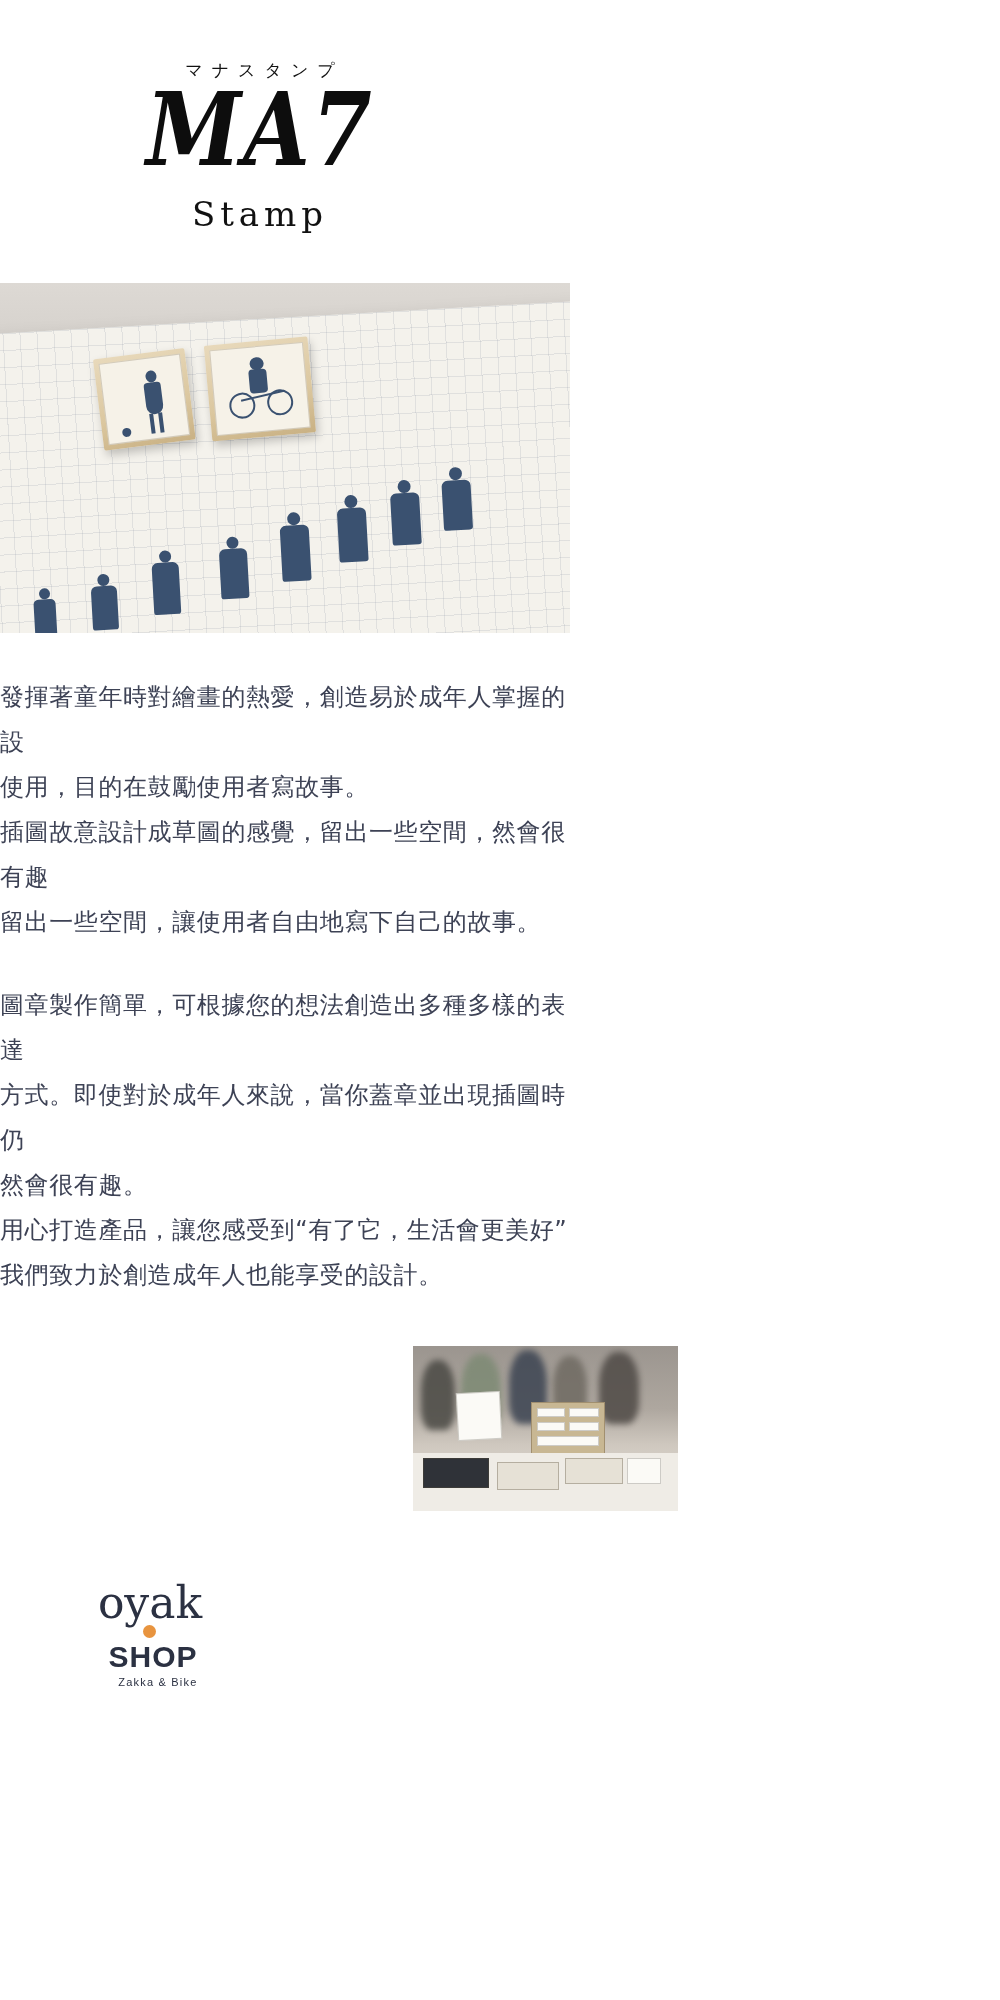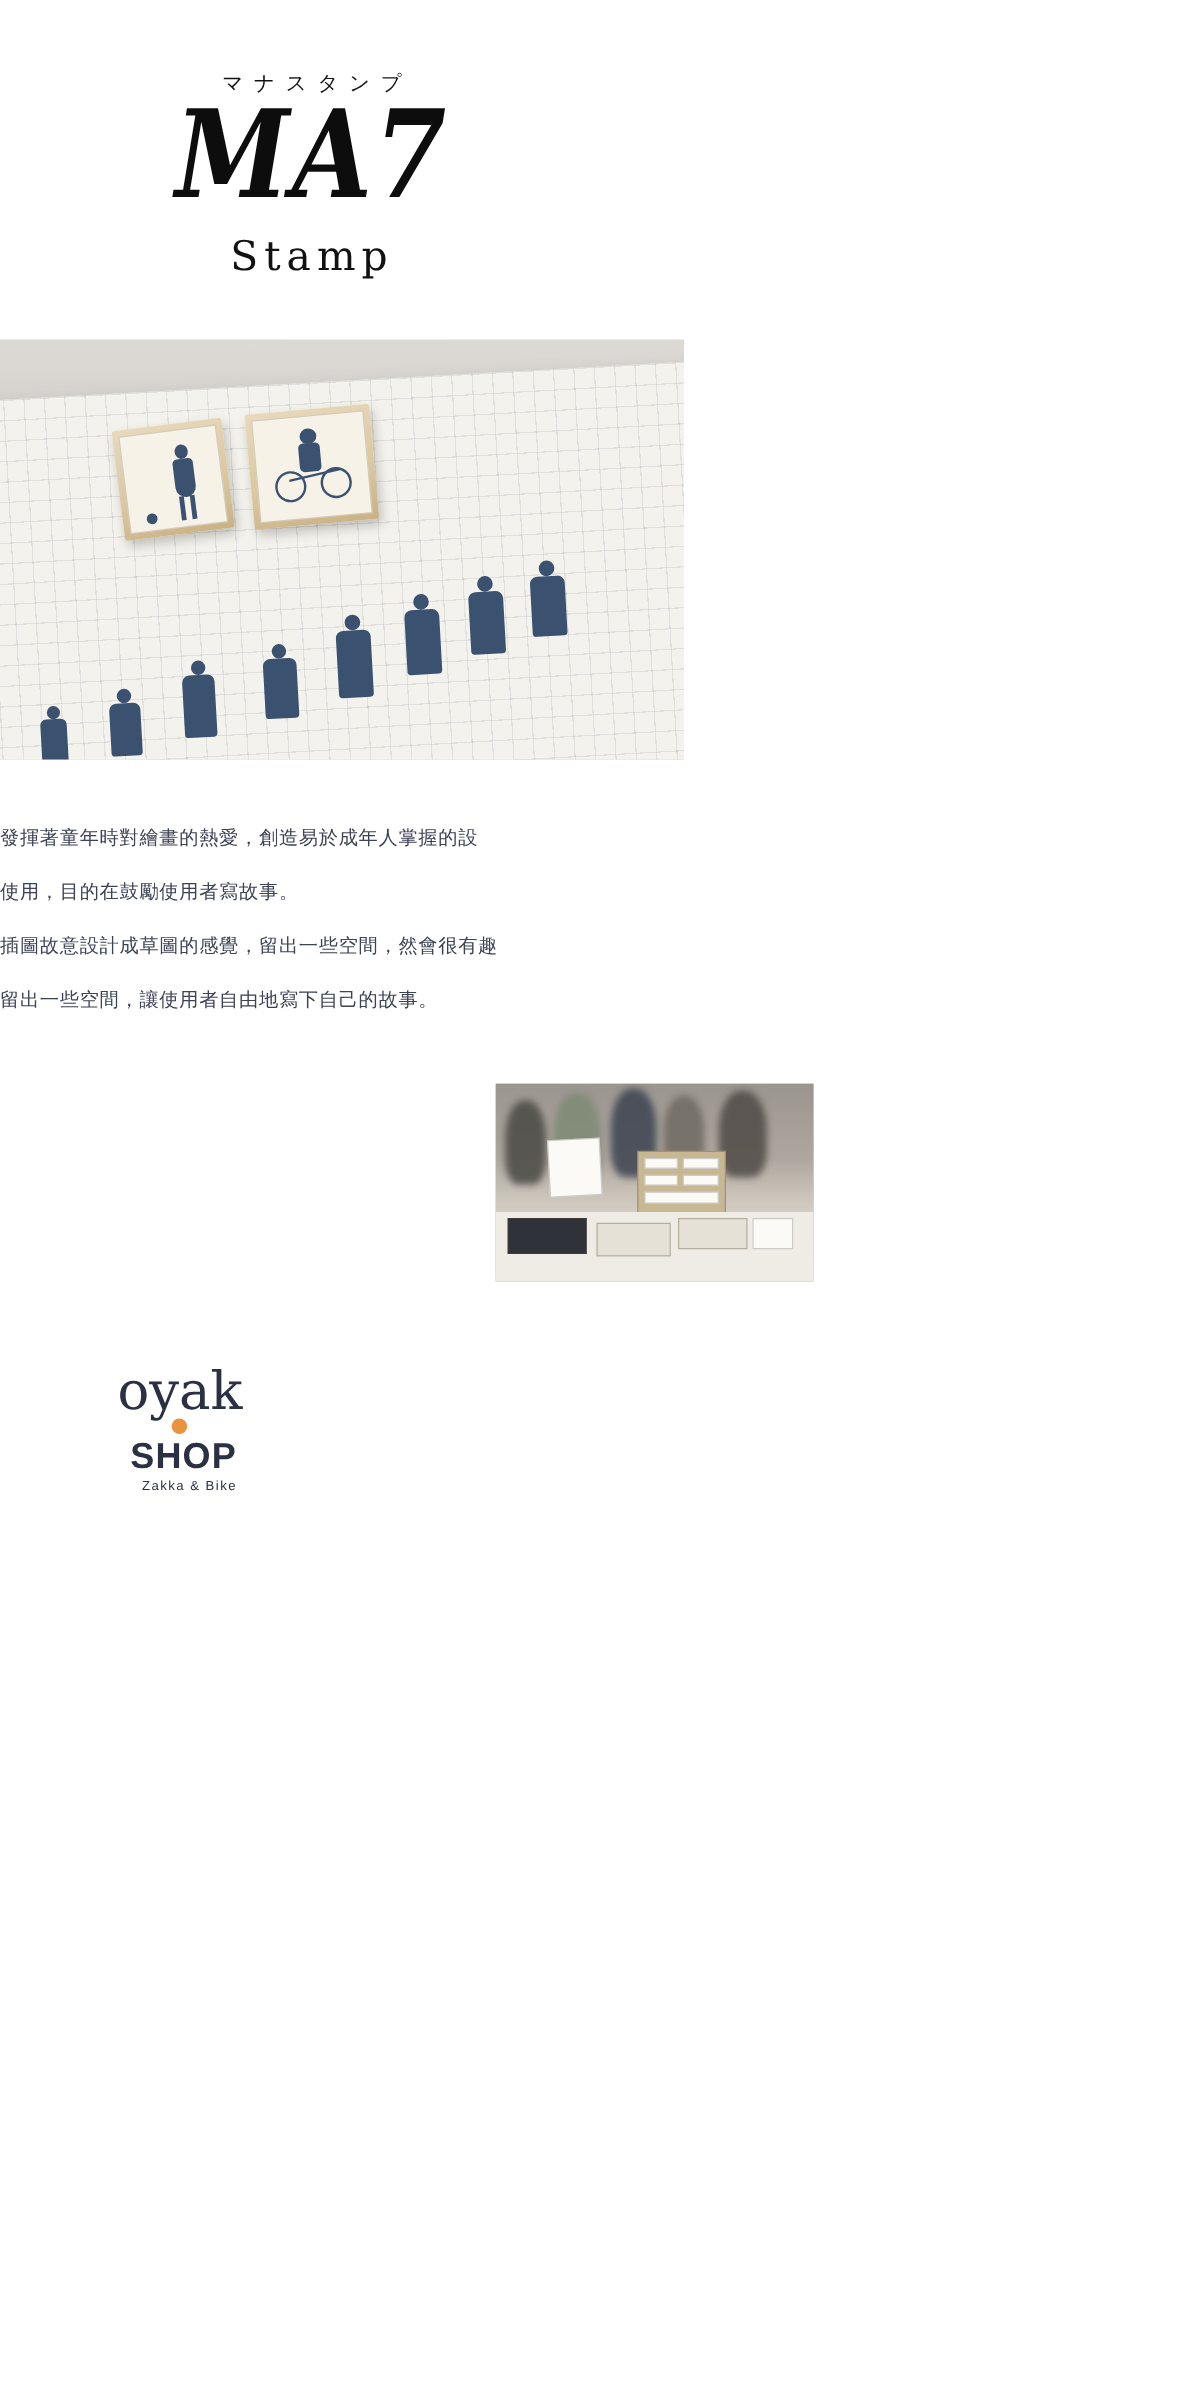--- a/index.html
+++ b/index.html
@@ -127,21 +127,21 @@
 
   
   .copy {
     width: 570px;
     margin-top: 42px;
     color: #3d4256;
     font-family: "DejaVu Sans", sans-serif;
   }
   .copy p {
     margin: 0;
-    font-size: 16px;
+    font-size: 24px;
     line-height: 45px;
     letter-spacing: 0.6px;
     font-weight: 500;
     color: #3d4255;
   }
   .copy .block + .block { margin-top: 38px; }
 
   
   .booth {
     margin-top: 48px;
@@ -305,20 +305,27 @@
       </div>
     </div>
   </div>
 
   <div class="copy">
     <div class="block">
       <p>發揮著童年時對繪畫的熱愛，創造易於成年人掌握的設</p>
       <p>使用，目的在鼓勵使用者寫故事。</p>
       <p>插圖故意設計成草圖的感覺，留出一些空間，然會很有趣</p>
       <p>留出一些空間，讓使用者自由地寫下自己的故事。</p>
+    </div>
+    <div class="block">
+      <p>圖章製作簡單，可根據您的想法創造出多種多樣的表達</p>
+      <p>方式。即使對於成年人來說，當你蓋章並出現插圖時仍</p>
+      <p>然會很有趣。</p>
+      <p>用心打造產品，讓您感受到“有了它，生活會更美好”</p>
+      <p>我們致力於創造成年人也能享受的設計。</p>
     </div>
   </div>
 
   <div class="booth">
     <div class="bg"></div>
     <div class="blurPerson" style="left:8px;top:14px;width:34px;height:70px;background:#4a4944;"></div>
     <div class="blurPerson" style="left:48px;top:8px;width:40px;height:78px;background:#7d8a74;"></div>
     <div class="blurPerson" style="left:96px;top:4px;width:38px;height:74px;background:#3c4452;"></div>
     <div class="blurPerson" style="left:140px;top:10px;width:34px;height:66px;background:#6f6a62;"></div>
     <div class="blurPerson" style="left:186px;top:6px;width:40px;height:72px;background:#4f4a46;"></div>

